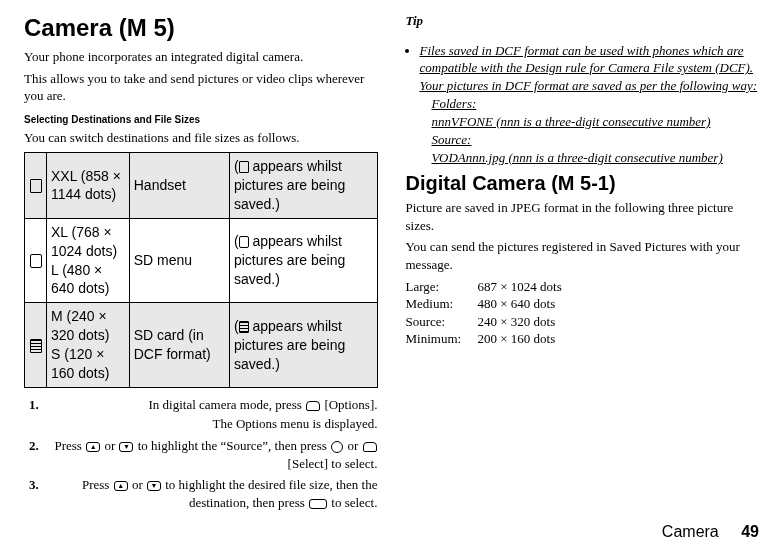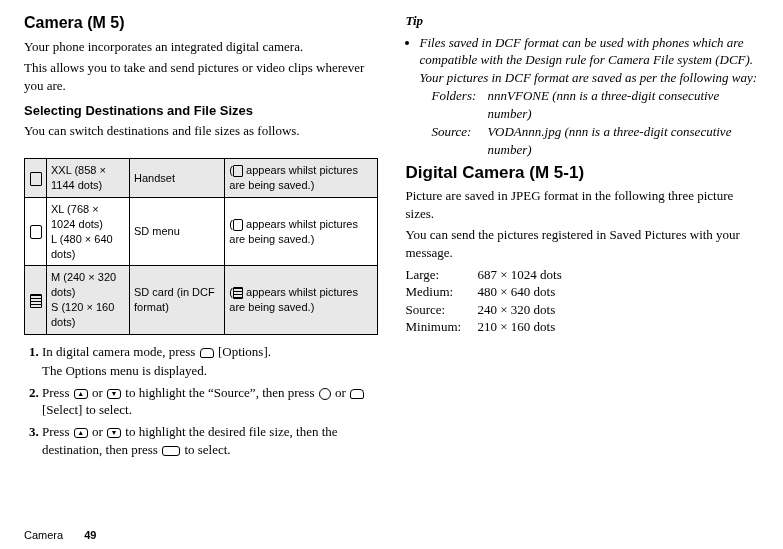--- a/index.html
+++ b/index.html
@@ -17,62 +17,63 @@
   }
   .cols {
     display: flex;
     gap: 28px;
     flex: 1;
   }
   .col { flex: 1; min-width: 0; }
   h1 {
     font-family: Arial, Helvetica, sans-serif;
     font-weight: bold;
-    font-size: 16px;
+    font-size: 24px;
     margin: 0 0 4px 0;
   }
   h1 .menu, h2 .menu { font-weight: bold; }
   h2 {
     font-family: Arial, Helvetica, sans-serif;
     font-weight: bold;
-    font-size: 17px;
+    font-size: 20px;
     margin: 4px 0 2px 0;
   }
   h3 {
     font-family: Arial, Helvetica, sans-serif;
     font-weight: bold;
-    font-size: 13px;
+    font-size: 10px;
     margin: 8px 0 0 0;
   }
   p { margin: 2px 0 4px 0; }
   table {
     border-collapse: collapse;
     width: 100%;
-    margin: 19px 0 8px 0;
-    font-family: Arial, Helvetica, sans-serif;
-    font-size: 11px;
+    margin: 6px 0 8px 0;
+    font-family: Arial, Helvetica, sans-serif;
+    font-size: 14px;
   }
   td { border: 1px solid #000; padding: 4px 4px; vertical-align: middle; }
   td.iconcell { width: 22px; text-align: center; padding: 4px 2px; }
   tr.shaded td { background: #e8e8e8; }
   ol { margin: 4px 0; padding-left: 18px; }
-  ol > li { margin-bottom: 4px; }
+  ol > li { margin-bottom: 4px; text-align: right; }
   ol > li::marker { font-weight: bold; }
   .step-sub { margin: 2px 0 2px 0; }
   .footer {
-    font-family: Arial, Helvetica, sans-serif;
-    font-size: 11px;
+    text-align: right;
+    font-family: Arial, Helvetica, sans-serif;
+    font-size: 16px;
     margin-top: 4px;
   }
   .footer .pg { font-weight: bold; margin-left: 18px; }
   .tipblock { font-style: italic; }
-  .tipblock .tiphead { font-weight: bold; display:block; margin-bottom:4px;}
-  .tipblock ul { margin:0; padding-left: 14px; }
+  .tipblock .tiphead { font-weight: bold; display:block; margin-bottom:12px;}
+  .tipblock ul { margin:0; padding-left: 14px; text-decoration: underline; }
   .tipblock li { margin-bottom: 0; }
-  .defrow { display:flex; margin: 1px 0 0 12px;}
+  .defrow { display:flex; margin: 1px 0 0 12px; flex-direction: column;}
   .defrow .dk { min-width: 56px; }
   .sizegrid { margin: 0; }
   .sizegrid .row { display:flex; }
   .sizegrid .k { min-width: 72px; }
   
   .ico {
     display:inline-block; width:12px; height:14px; border:1px solid #000;
     vertical-align: middle; border-radius:1px;
   }
   .ico.small { width:10px; height:12px;}
@@ -188,21 +189,21 @@
       <div class="row">
           <span class="k">Medium:</span>
           <span>480 × 640 dots</span>
         </div>
       <div class="row">
           <span class="k">Source:</span>
           <span>240 × 320 dots</span>
         </div>
       <div class="row">
           <span class="k">Minimum:</span>
-          <span>210 × 160 dots</span>
+          <span>200 × 160 dots</span>
         </div>
     </div>
   </div>
 </div>
 
 <div class="footer">
   <span>Camera</span>
   <span class="pg">49</span>
 </div>
 

